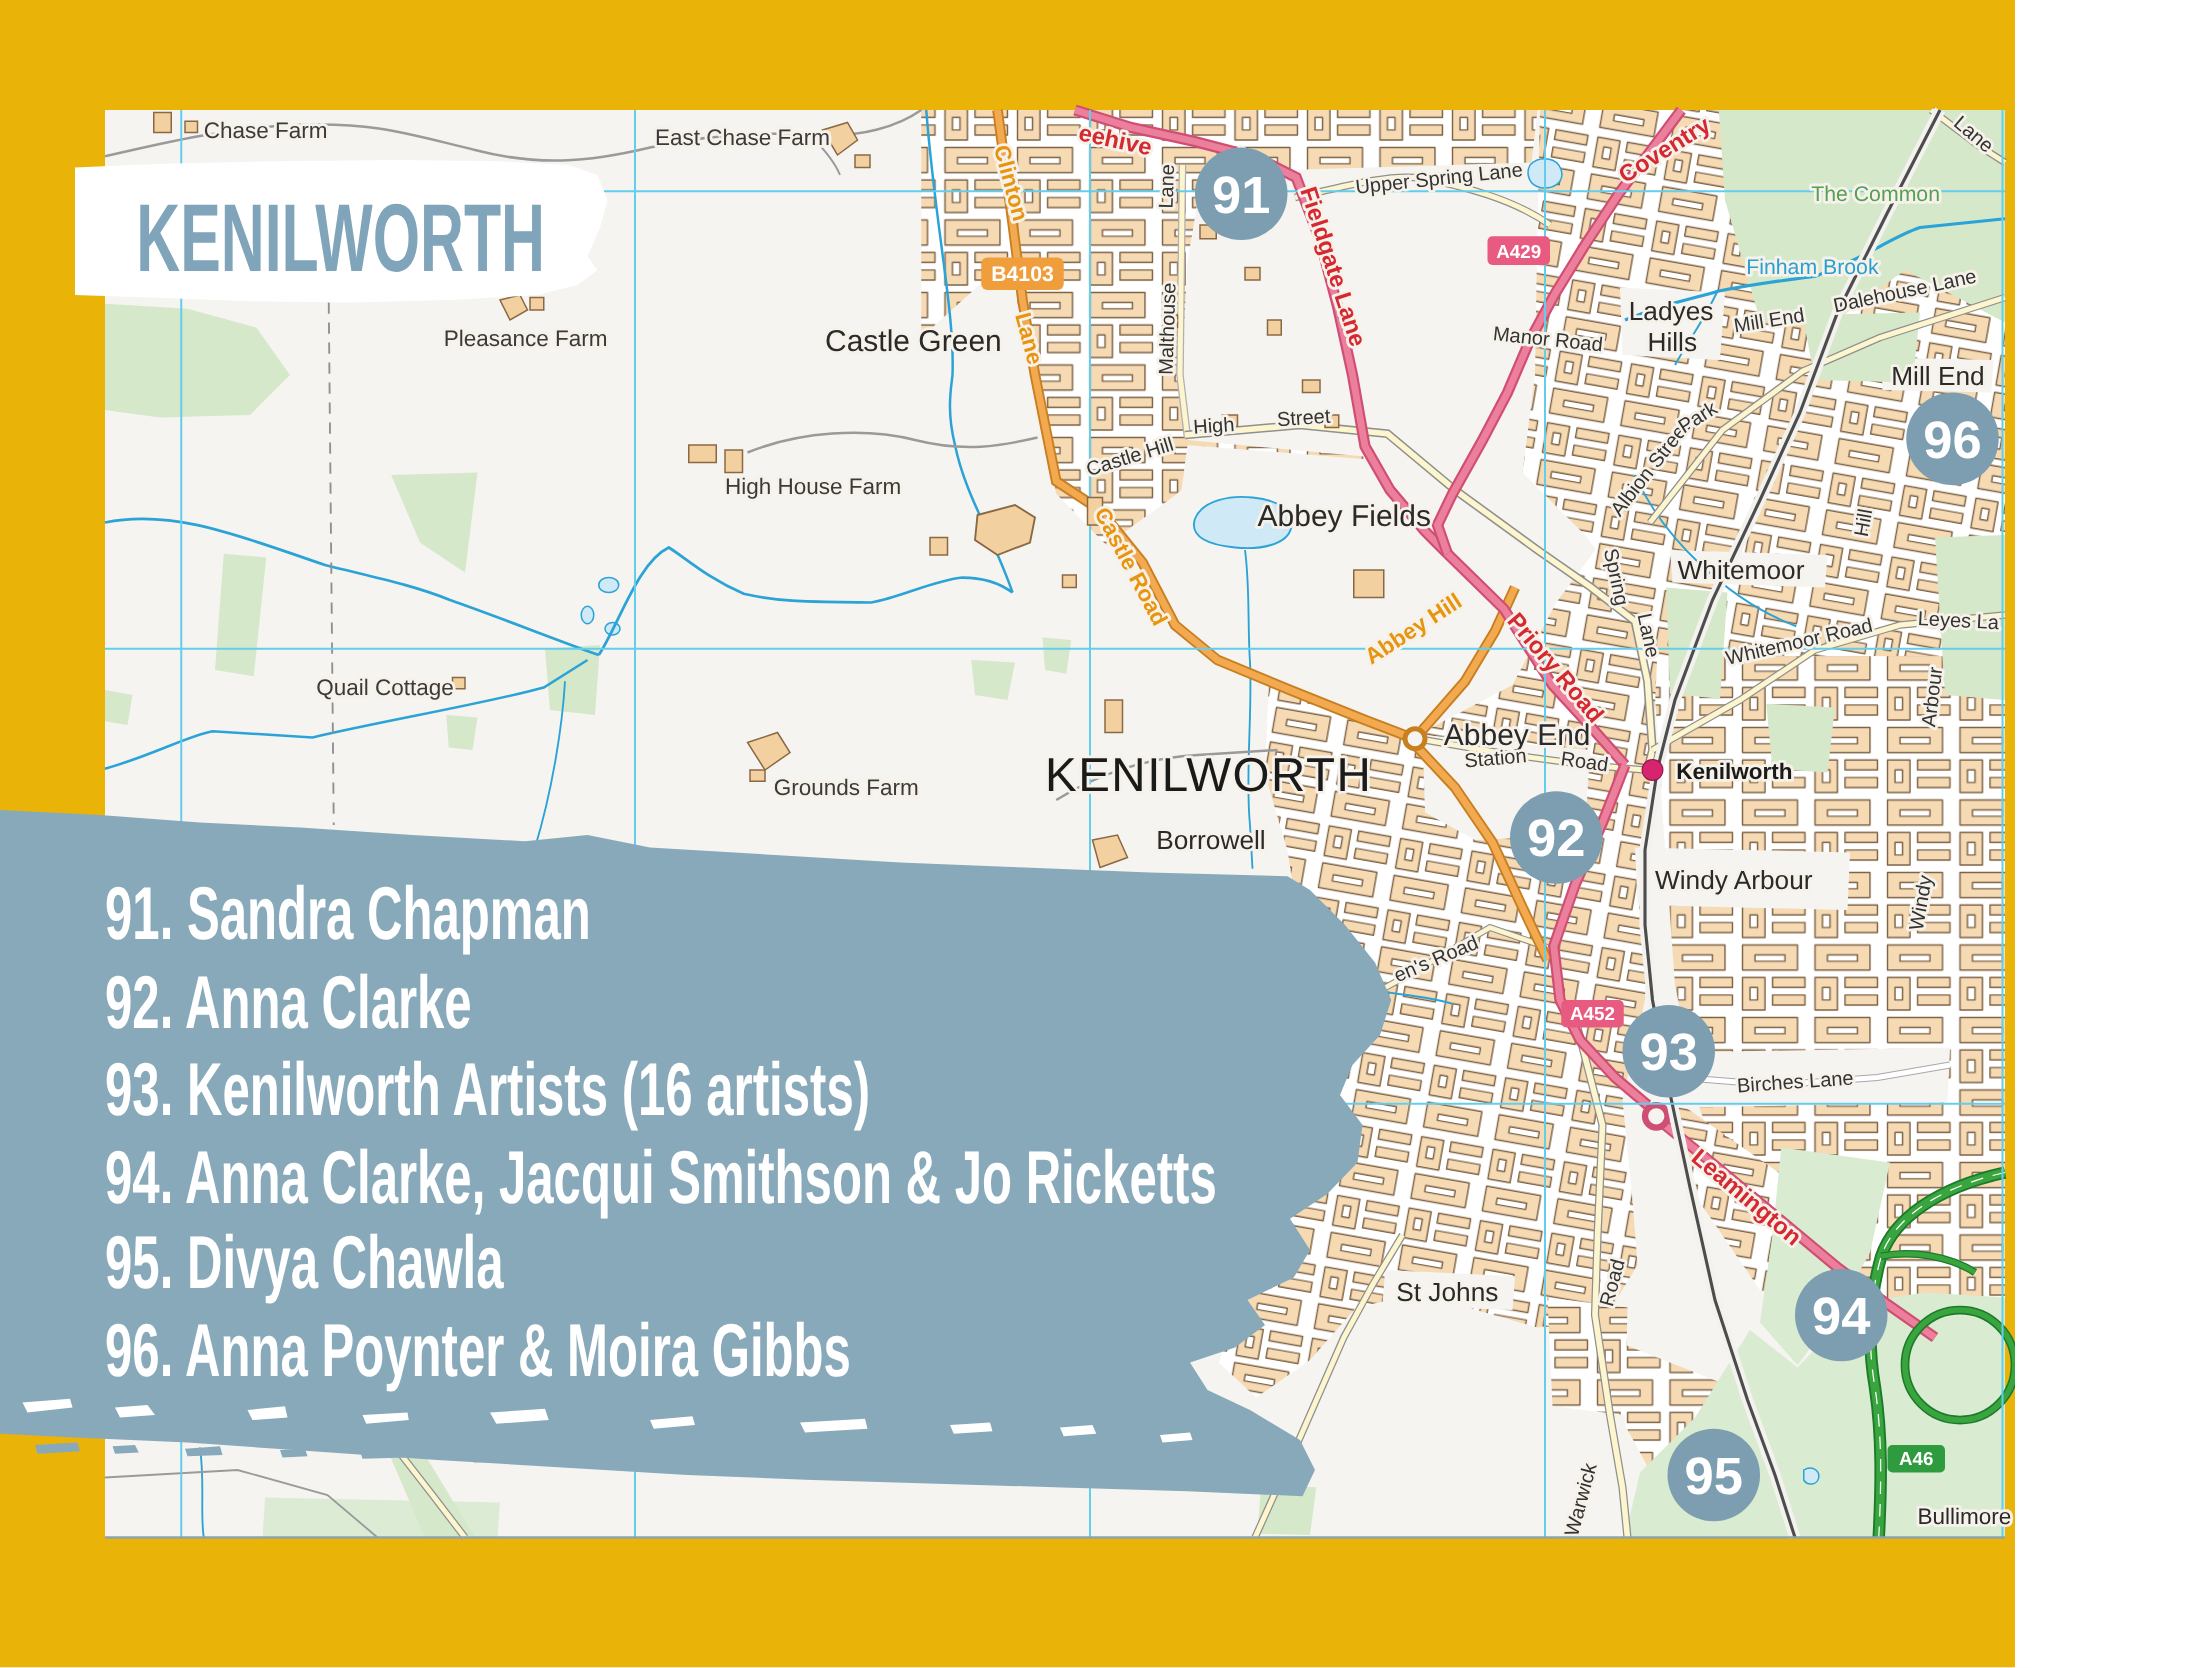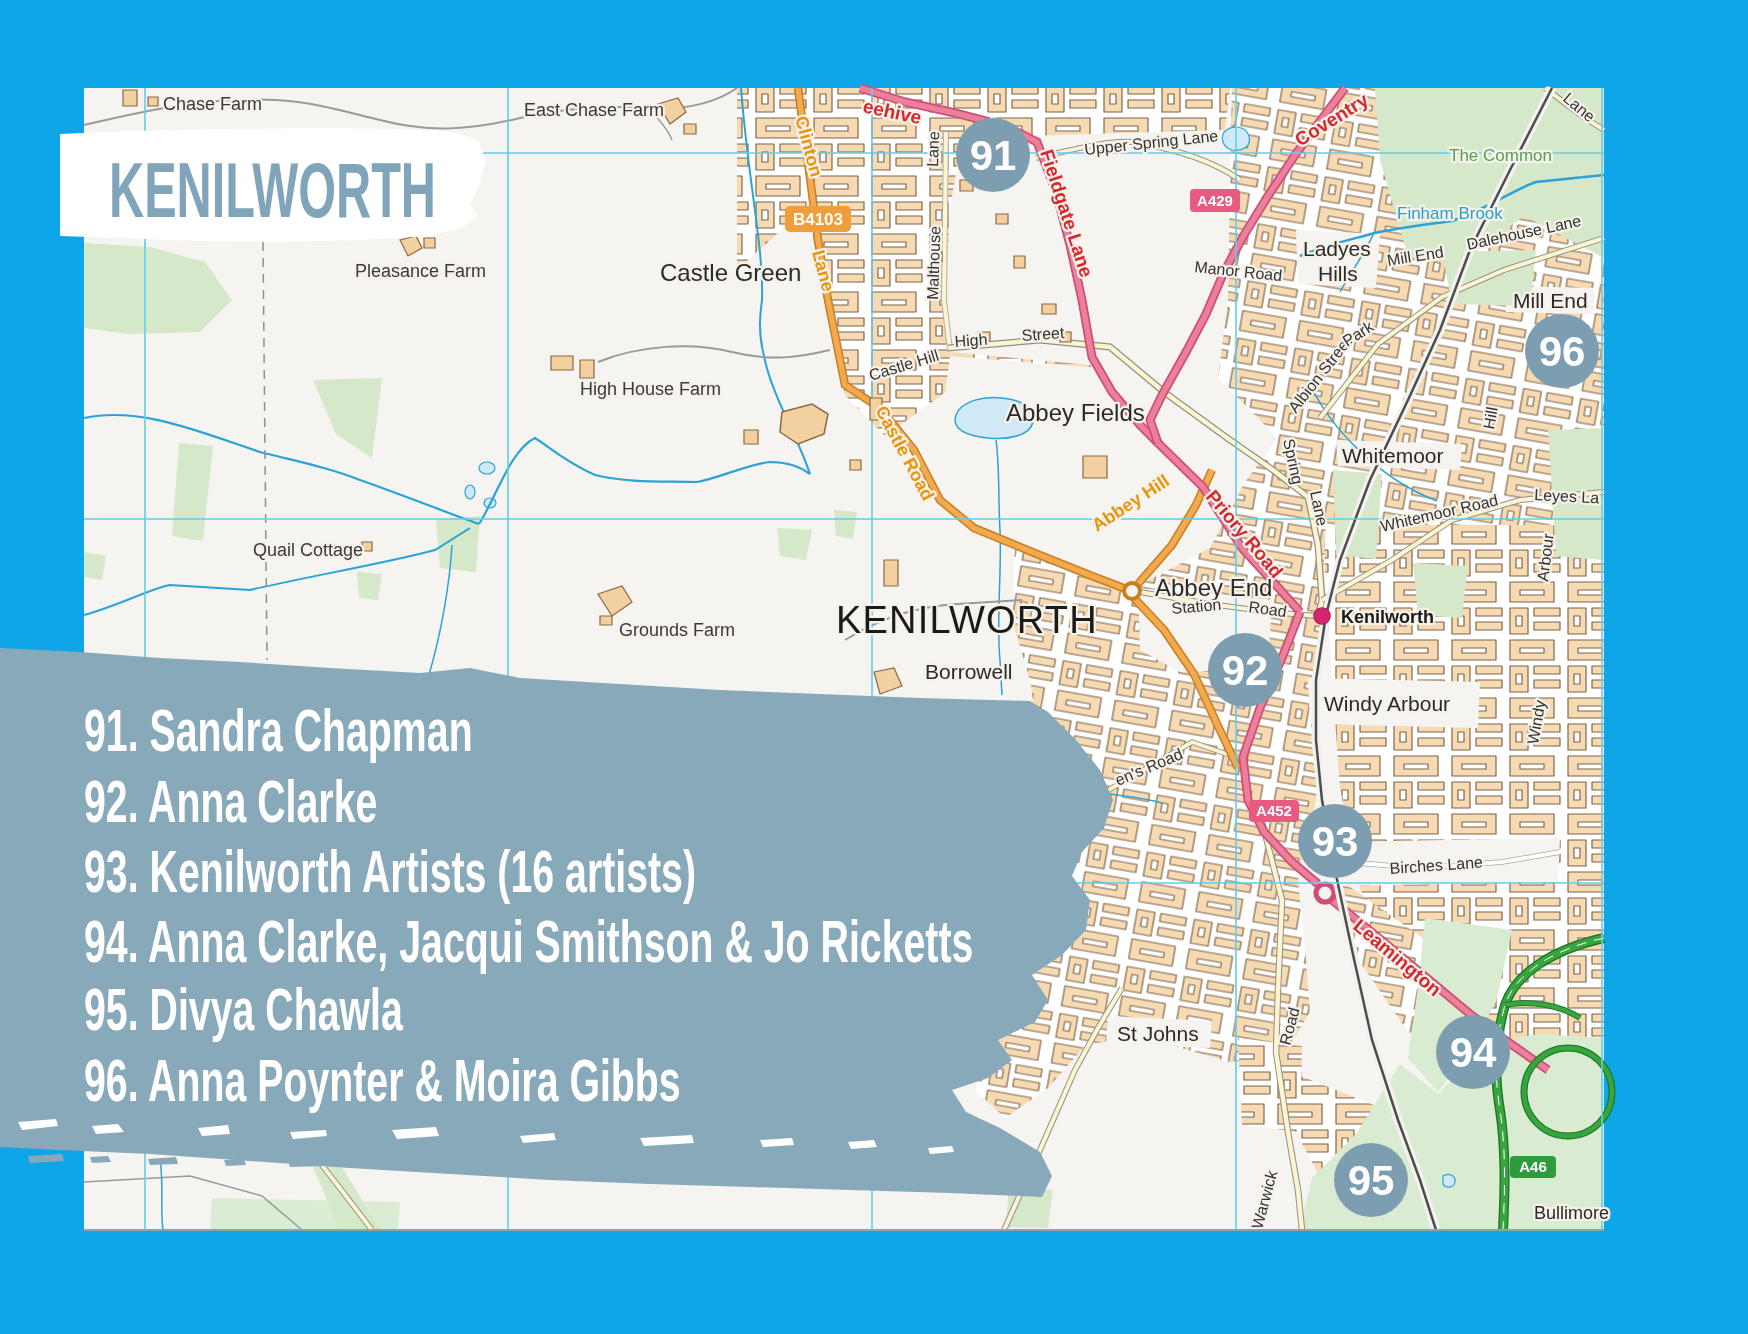--- a/index.html
+++ b/index.html
@@ -1,16 +1,16 @@
 <!DOCTYPE html>
 <html><head>
 <meta charset="utf-8">
 <style>
   html,body{margin:0;padding:0;background:#ffffff;}
-  .page{position:relative;width:1748px;height:1334px;background:#0ea5e9;overflow:hidden;
+  .page{position:relative;width:1612px;height:1334px;background:#eab308;overflow:hidden;
         font-family:"Liberation Sans", sans-serif;}
   svg{position:absolute;top:0;left:0;}
   text{font-family:"Liberation Sans", sans-serif;}
 </style>
 </head>
 <body>
 <div class="page">
 <svg width="1748" height="1334" viewBox="0 0 1748 1334">
 <defs>
   <pattern id="urban" width="58" height="58" patternUnits="userSpaceOnUse">

